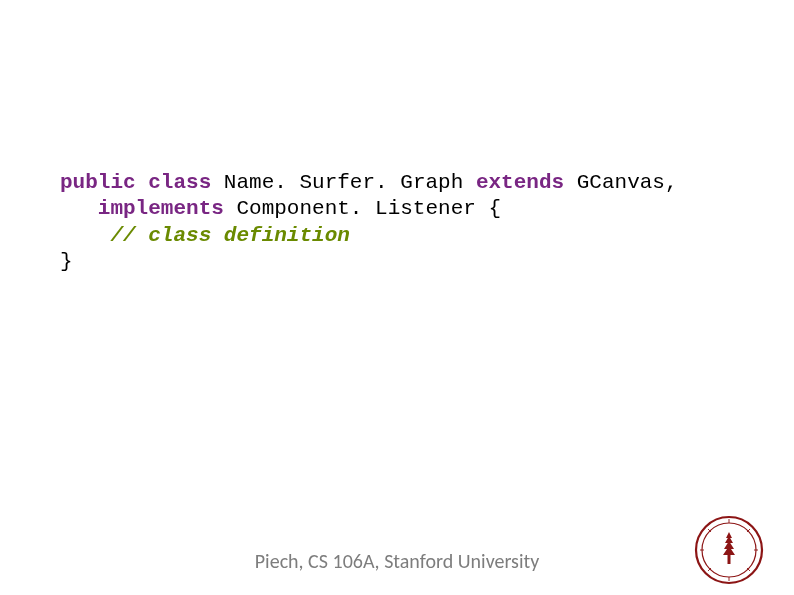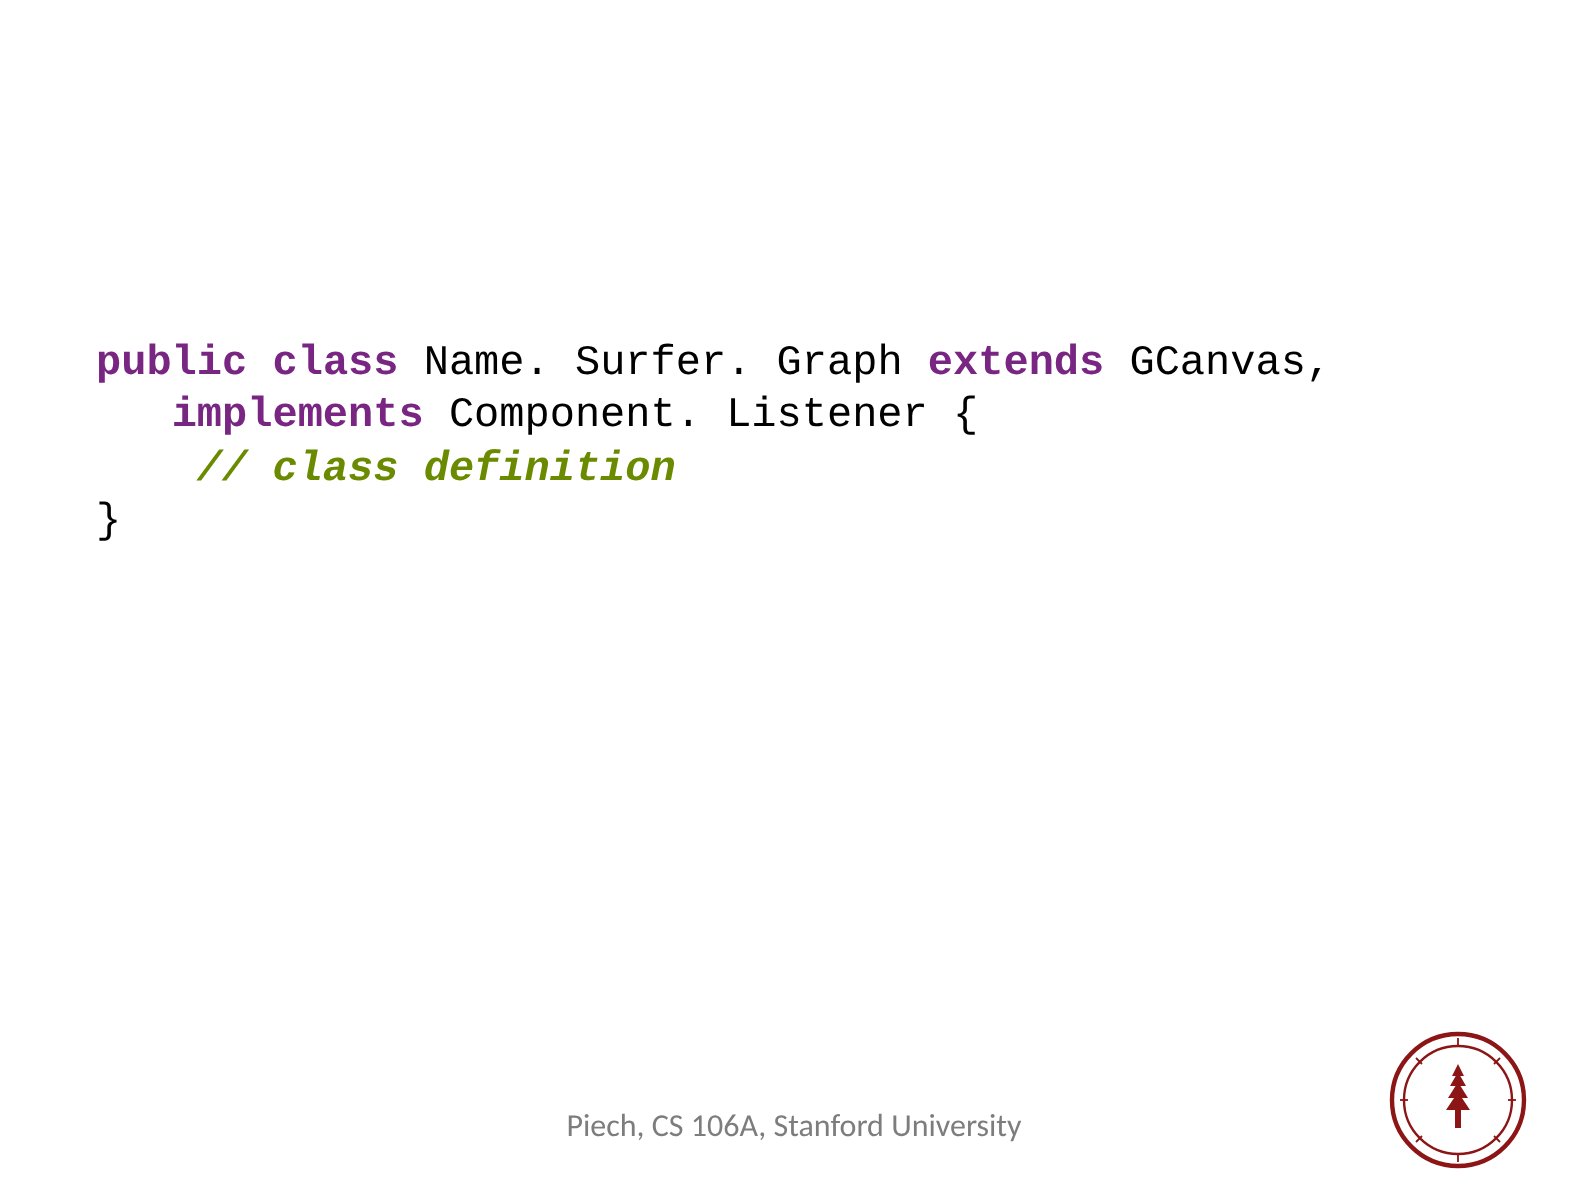--- a/index.html
+++ b/index.html
@@ -8,40 +8,40 @@
     width: 794px;
     height: 595px;
     background: #ffffff;
     font-family: "Courier New", Courier, monospace;
     position: relative;
     overflow: hidden;
   }
   .code-block {
     position: absolute;
     top: 170px;
-    left: 48px;
+    left: 60px;
     font-size: 21px;
     line-height: 1.25;
     white-space: pre;
     color: #000;
     font-family: "Courier New", Courier, monospace;
   }
   .kw { color: #792683; font-weight: bold; }
   .plain { color: #000; }
   .comment { color: #6a8a00; font-style: italic; font-weight: bold; }
   .brace { color: #000; }
 
   .footer-text {
     position: absolute;
     bottom: 22px;
     left: 0;
     width: 100%;
     text-align: center;
     font-family: Calibri, Arial, sans-serif;
-    font-size: 16px;
+    font-size: 20px;
     color: #7d7d7d;
   }
 
   .seal {
     position: absolute;
     right: 30px;
     bottom: 10px;
     width: 70px;
     height: 70px;
   }

